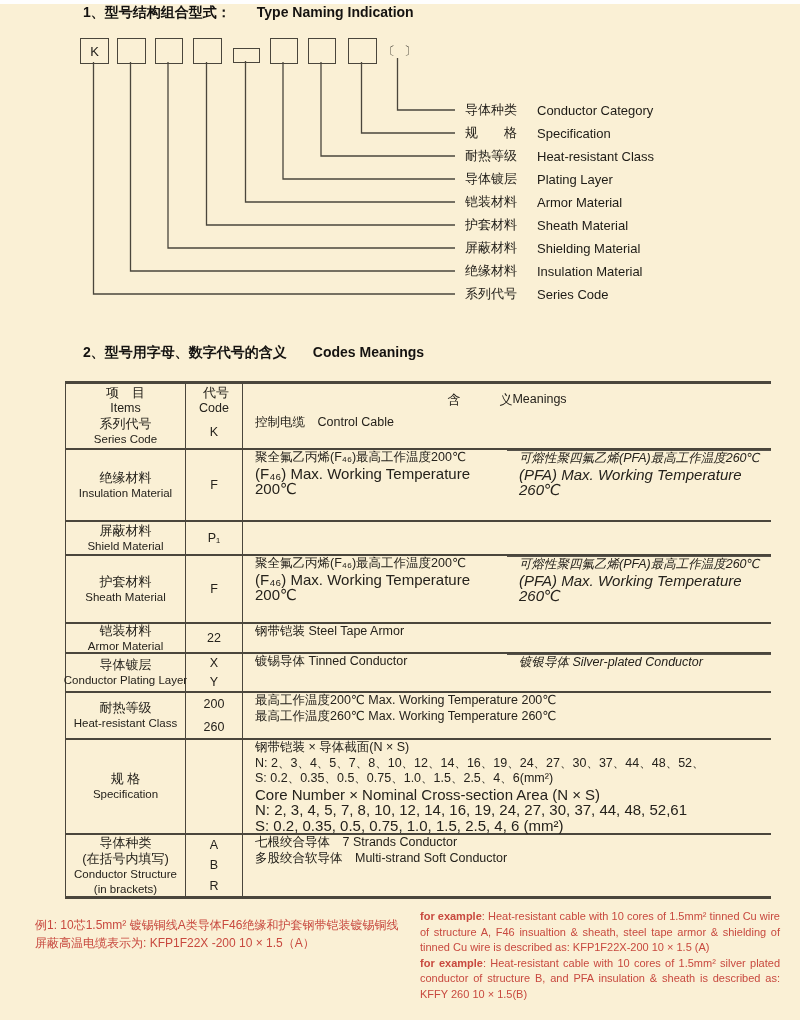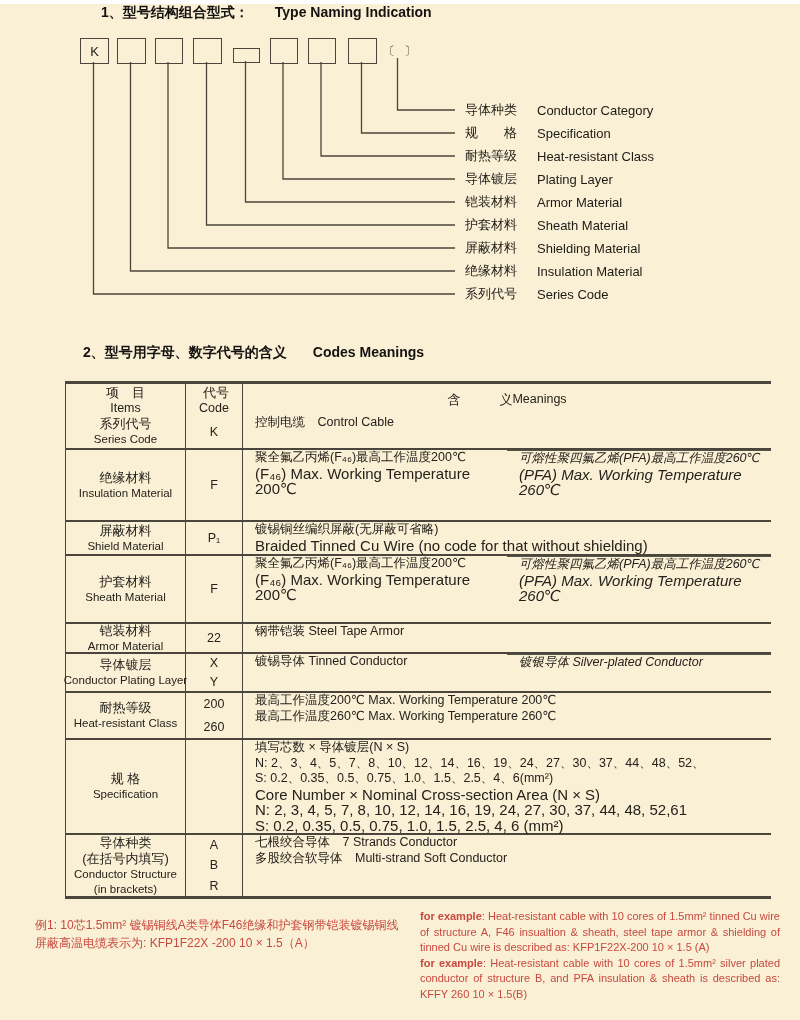--- a/index.html
+++ b/index.html
@@ -1,21 +1,21 @@
 <!DOCTYPE html>
 <html><head>
 <meta charset="utf-8">
 <style>
   html,body{margin:0;padding:0;}
   body{font-family:"Liberation Sans","DejaVu Sans",sans-serif;}
   .page{position:relative;width:800px;height:1020px;background:#faf0d5;overflow:hidden;color:#25221c;}
   .top-strip{position:absolute;left:0;top:0;width:800px;height:4px;background:#fefefe;}
   .sec-title{position:absolute;font-weight:bold;font-size:14px;color:#141210;white-space:nowrap;}
   .sec-title .en{margin-left:26px;}
-  .sec1{left:101px;top:4px;}
+  .sec1{left:83px;top:4px;}
   .sec2{left:83px;top:344px;}
   .diagram{position:absolute;left:0;top:0;width:800px;height:330px;}
   .diagram svg{position:absolute;left:0;top:0;}
   .dbox{position:absolute;border:1.5px solid #4a463c;background:transparent;
         display:flex;align-items:center;justify-content:center;font-size:13px;color:#1c1a16;}
   .bracket{position:absolute;left:383px;top:43px;font-size:12px;letter-spacing:3px;color:#3b382f;}
   .dlabel{position:absolute;left:465px;height:18px;display:flex;align-items:center;white-space:nowrap;}
   .dlabel .cn{display:inline-block;width:72px;font-size:13px;color:#201d18;}
   .dlabel .en{font-size:13px;color:#1d1b16;}
   .t-table{position:absolute;left:65px;top:381px;width:705px;
@@ -172,26 +172,20 @@
           </div>
         </div>
         <div class="t-row" style="height: 32px;">
           <div class="t-items">
             <div class="line cn">屏蔽材料</div>
             <div class="line en">Shield Material</div>
           </div>
           <div class="t-code">
             <div class="line">P₁</div>
           </div>
-          <div class="t-mean">
-            <div class="t-sub">
-              <div class="line cn">镀锡铜丝编织屏蔽(无屏蔽可省略)</div>
-              <div class="line en">Braided Tinned Cu Wire (no code for that without shielding)</div>
-            </div>
-          </div>
         </div>
         <div class="t-row" style="height: 66px;">
           <div class="t-items">
             <div class="line cn">护套材料</div>
             <div class="line en">Sheath Material</div>
           </div>
           <div class="t-code">
             <div class="line">F</div>
           </div>
           <div class="t-mean">
@@ -254,21 +248,21 @@
           </div>
         </div>
         <div class="t-row" style="height: 93px;">
           <div class="t-items">
             <div class="line cn">规  格</div>
             <div class="line en">Specification</div>
           </div>
           <div class="t-code"></div>
           <div class="t-mean">
             <div class="t-sub">
-              <div class="line cn">填写芯数 × 导体镀层(N × S)</div>
+              <div class="line cn">钢带铠装 × 导体截面(N × S)</div>
               <div class="line cn">N:  2、3、4、5、7、8、10、12、14、16、19、24、27、30、37、44、48、52、</div>
               <div class="line cn">S:  0.2、0.35、0.5、0.75、1.0、1.5、2.5、4、6(mm²)</div>
               <div class="line en">Core Number  ×  Nominal Cross-section Area (N × S)</div>
               <div class="line en">N: 2, 3, 4, 5, 7, 8, 10, 12, 14, 16, 19, 24, 27, 30, 37, 44, 48, 52,61</div>
               <div class="line en">S: 0.2, 0.35, 0.5, 0.75, 1.0, 1.5, 2.5, 4, 6 (mm²)</div>
             </div>
           </div>
         </div>
         <div class="t-row" style="height: 61px;">
           <div class="t-items">

